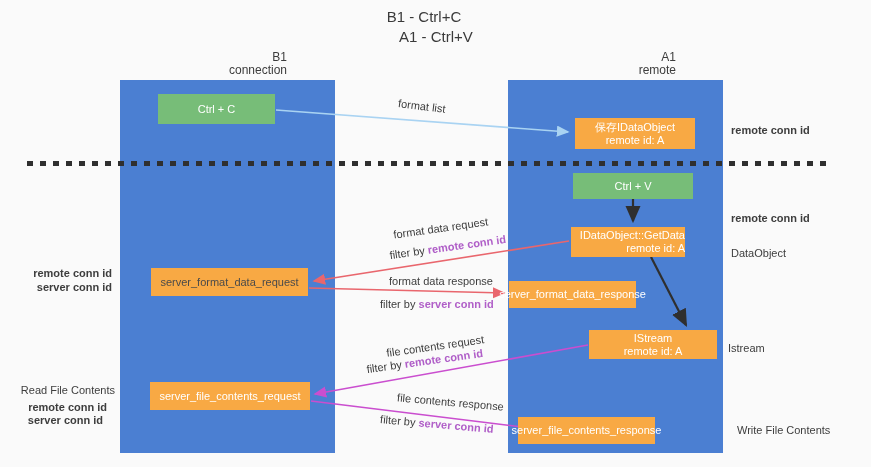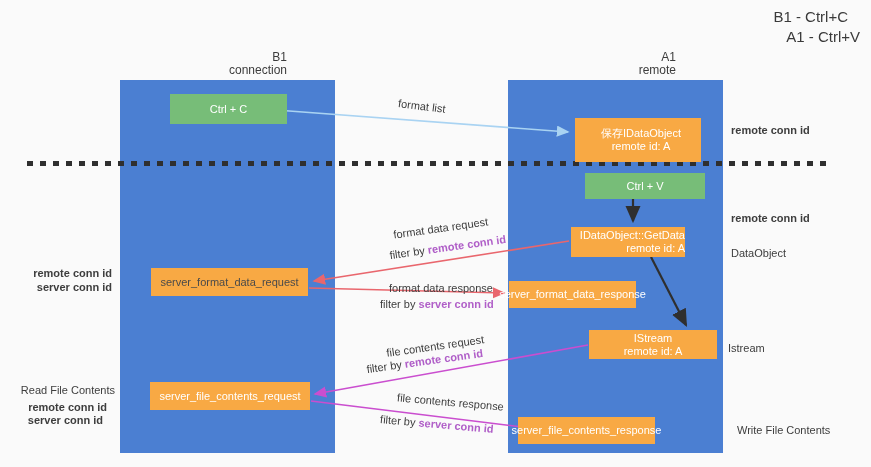--- a/index.html
+++ b/index.html
@@ -1,31 +1,31 @@
 <!DOCTYPE html>
 <html><head>
 <meta charset="utf-8">
 <style>
   html,body{margin:0;padding:0;}
   body{font-family:"Liberation Sans",sans-serif;background:#fafafa;}
   #stage{position:relative;width:871px;height:467px;background:#fafafa;overflow:hidden;}
 
-  .title{position:absolute;left:0;width:848px;text-align:right;color:#3a3a3a;font-size:15px;}
+  .title{position:absolute;left:0;width:848px;text-align:center;color:#3a3a3a;font-size:15px;}
   .lane-header{position:absolute;text-align:right;color:#3c3c3c;font-size:12px;line-height:13px;width:120px;}
 
   .lane{position:absolute;top:80px;width:215px;height:373px;background:#4b7fd2;}
   .lane-left{left:120px;}
   .lane-right{left:508px;}
 
   .dashline{position:absolute;left:27px;top:161px;width:806px;height:5px;
     background:repeating-linear-gradient(90deg,#2f2f2f 0 6px,transparent 6px 13px);z-index:3;}
 
   .box{position:absolute;z-index:4;display:flex;flex-direction:column;justify-content:center;
        align-items:center;text-align:center;font-size:11px;line-height:13px;color:#fff;}
-  .box-green{background:#77bd78;margin-left:12px;}
+  .box-green{background:#77bd78;}
   .box-orange{background:#f8a944;}
   .dark-text{color:#4a4a4a;}
 
   .albl{position:absolute;z-index:5;font-size:11px;color:#3d3d3d;white-space:nowrap;}
   .rot-up{transform:rotate(-8deg);}
   .rot-dn{transform:rotate(7deg);}
   .rot-dn2{transform:rotate(5deg);}
   .purple{color:#b05fc8;font-weight:bold;}
   .greenlbl{color:#67bb66;font-weight:bold;}
   .side{position:absolute;z-index:5;font-size:11px;white-space:nowrap;color:#3d3d3d;}
@@ -77,21 +77,21 @@
     <line x1="569" y1="241" x2="314" y2="281" stroke="#e9666d" stroke-width="1.6" marker-end="url(#m-red)"></line>
     <line x1="309" y1="288" x2="504" y2="293" stroke="#e9666d" stroke-width="1.6" marker-end="url(#m-red)"></line>
     <line x1="588" y1="345" x2="315" y2="394" stroke="#ca4ecf" stroke-width="1.6" marker-end="url(#m-magenta)"></line>
     <line x1="311" y1="401" x2="539" y2="429" stroke="#ca4ecf" stroke-width="1.6" marker-end="url(#m-magenta)"></line>
   </svg>
 
   <div class="box box-green" style="left:158px;top:94px;width:117px;height:30px;">
     <span>Ctrl + C</span>
   </div>
 
-  <div class="box box-orange" style="left:575px;top:118px;width:120px;height:44px;padding-left:6px;">
+  <div class="box box-orange" style="left:575px;top:118px;width:120px;height:31px;">
     <span>保存IDataObject</span>
     <span>remote id: A</span>
   </div>
 
   <div class="box box-green" style="left:573px;top:173px;width:120px;height:26px;">
     <span>Ctrl + V</span>
   </div>
 
   <div class="box box-orange" style="left:571px;top:227px;width:114px;height:30px;align-items:flex-end;">
     <span>IDataObject::GetData</span>
@@ -120,21 +120,21 @@
   </div>
 
   <div class="albl rot-dn" style="left:398px;top:100px;">format list</div>
 
   <div class="albl rot-up" style="left:393px;top:222px;">format data request</div>
   <div class="albl rot-up" style="left:389px;top:241px;">
     <span>filter by</span>
     <span class="purple">remote conn id</span>
   </div>
 
-  <div class="albl" style="left:389px;top:282px;">format data response</div>
+  <div class="albl" style="left:389px;top:275px;">format data response</div>
   <div class="albl" style="left:380px;top:298px;">
     <span>filter by</span>
     <span class="purple">server conn id</span>
   </div>
 
   <div class="albl rot-up" style="left:386px;top:340px;">file contents request</div>
   <div class="albl rot-up" style="left:366px;top:355px;">
     <span>filter by</span>
     <span class="purple">remote conn id</span>
   </div>

